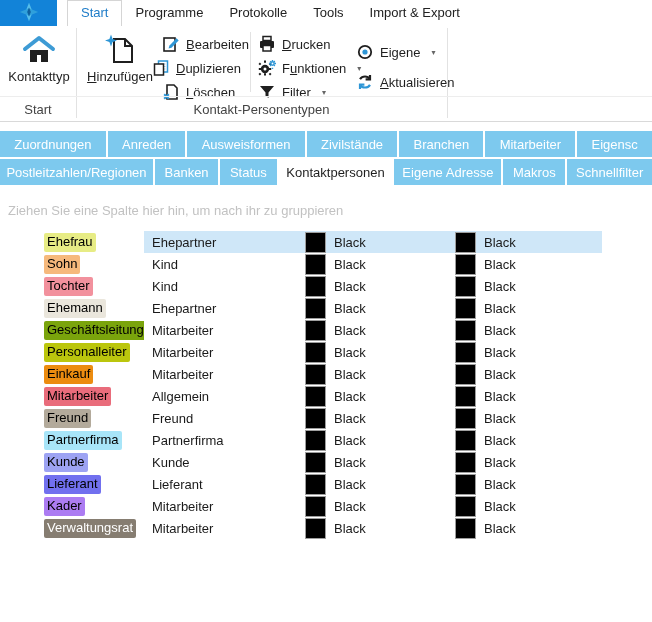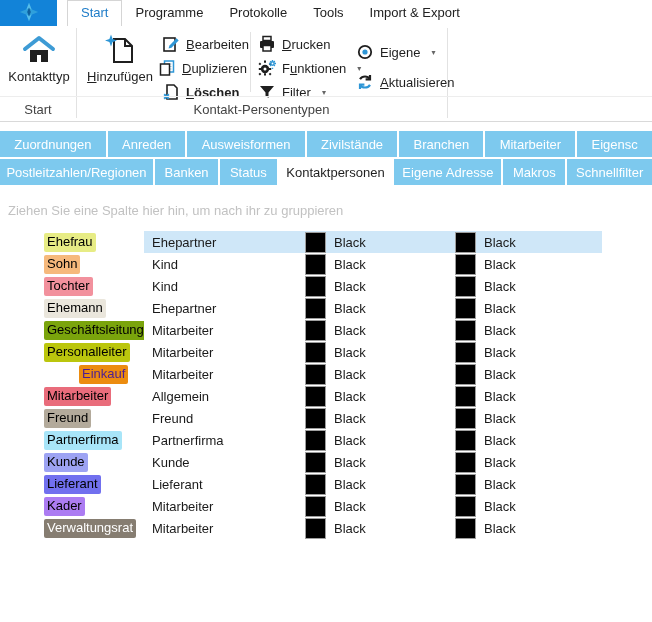--- a/index.html
+++ b/index.html
@@ -109,32 +109,32 @@
     <div class="rb-small" style="left:162px;top:7px;">
       <span class="ric">
         <svg width="18" height="18" viewBox="0 0 18 18">
           <rect x="2" y="3" width="11" height="13" fill="#fff" stroke="#1f1f1f" stroke-width="1.6"></rect>
           <path d="M7.5 10.5 L14.5 3.2 l2.2 2.2 L9.5 12.7 l-3 .9 z" fill="#2E96D6"></path>
         </svg>
       </span>
       <span class="rlabel"><u>B</u>earbeiten</span>
     </div>
 
-    <div class="rb-small" style="left:158px;top:31px;">
+    <div class="rb-small" style="left:152px;top:31px;">
       <span class="ric">
         <svg width="18" height="18" viewBox="0 0 18 18">
           <rect x="6.5" y="2" width="9" height="11" fill="#fff" stroke="#2E96D6" stroke-width="1.5"></rect>
           <path d="M8.5 5 h5 M8.5 7.5 h5 M8.5 10 h5" stroke="#9ecfec" stroke-width="1"></path>
           <rect x="2.5" y="5" width="9" height="11" fill="#fff" stroke="#1f1f1f" stroke-width="1.5"></rect>
         </svg>
       </span>
       <span class="rlabel"><u>D</u>uplizieren</span>
     </div>
 
-    <div class="rb-small" style="left:162px;top:55px;font-weight:bold;">
+    <div class="rb-small" style="left:162px;top:55px;">
       <span class="ric">
         <svg width="18" height="18" viewBox="0 0 18 18">
           <path d="M5 2 h7 l3 3 v11 h-10 z" fill="#fff" stroke="#1f1f1f" stroke-width="1.6"></path>
           <path d="M2.2 11.2 l4.6 4.6 M6.8 11.2 l-4.6 4.6" stroke="#2E96D6" stroke-width="2"></path>
         </svg>
       </span>
       <span class="rlabel"><u>L</u>öschen</span>
     </div>
 
     <div class="rb-sep" style="left:250px;top:6px;height:60px;"></div>
@@ -343,21 +343,21 @@
             </div>
             <div class="cell c-txt">
               <span class="swatch" style="background-color: rgb(0, 0, 0);"></span>
               <span>Black</span>
             </div>
           </div>
         </div>
 
         <div class="trow">
           <div class="cell c-besch">
-            <span class="chip" style="background-color: rgb(236, 140, 16); color: #4c1d95; margin-left: 35px;">Einkauf</span>
+            <span class="chip" style="background-color: rgb(236, 140, 16); color: #000000;">Einkauf</span>
           </div>
           <div class="trow-rest">
             <div class="cell c-typ">Mitarbeiter</div>
             <div class="cell c-bg">
               <span class="swatch" style="background-color: rgb(0, 0, 0);"></span>
               <span>Black</span>
             </div>
             <div class="cell c-txt">
               <span class="swatch" style="background-color: rgb(0, 0, 0);"></span>
               <span>Black</span>

